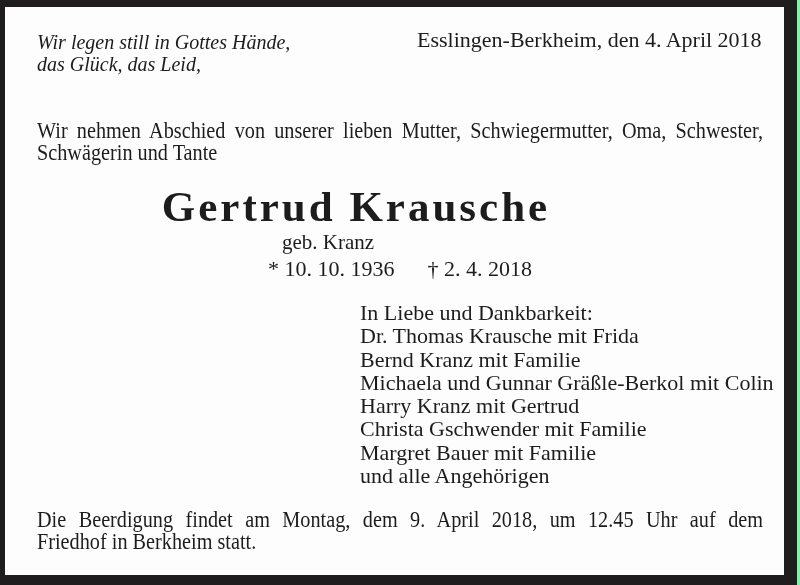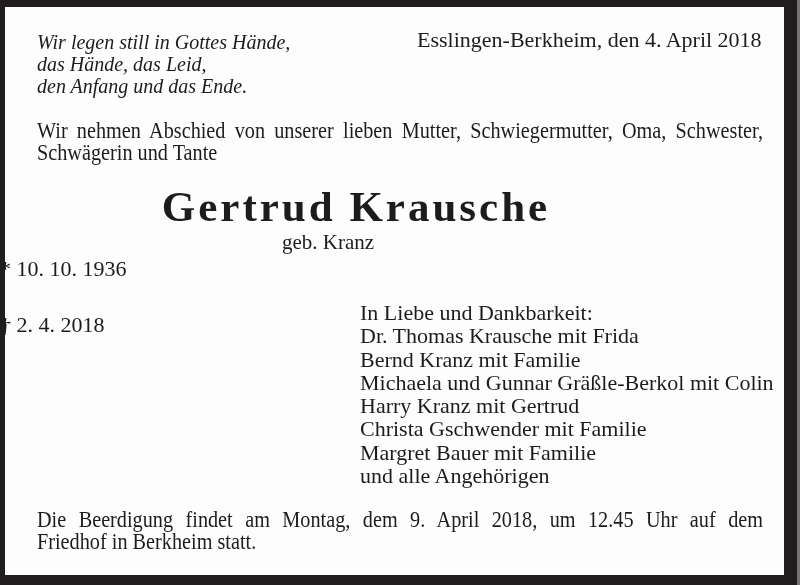--- a/index.html
+++ b/index.html
@@ -8,21 +8,21 @@
     width: 800px;
     height: 585px;
     background: #ffffff;
     font-family: "Liberation Serif", serif;
     color: #1c1c1c;
   }
   .page {
     position: relative;
     width: 800px;
     height: 585px;
-    background: #737373;
+    background: #86efac;
     overflow: hidden;
   }
   .frame {
     position: absolute;
     left: 0; top: 0;
     width: 797px; height: 585px;
     background: #1f1d1e;
   }
   .paper {
     position: absolute;
@@ -77,42 +77,40 @@
   }
   .dates {
     left: 0; top: 257px;
     width: 800px;
     display: flex;
     justify-content: center;
     gap: 33px;
     font-size: 22px;
     line-height: 23px;
     white-space: nowrap;
-    flex-direction: column;
   }
   .mourners {
     left: 340px; top: 301px;
     font-size: 22px;
     line-height: 23.3px;
     white-space: nowrap;
     margin-left: 20px;
   }
 </style>
 </head>
 <body>
 
 <div class="page">
   <div class="frame">
     <div class="paper"></div>
   </div>
 
   <div class="block epigraph">
     <div>Wir legen still in Gottes Hände,</div>
-    <div>das Hände, das Leid,</div>
-    <div>den Anfang und das Ende.</div>
+    <div>das Glück, das Leid,</div>
   </div>
 
   <div class="block dateline">
     <div>Esslingen-Berkheim, den 4. April 2018</div>
   </div>
 
   <div class="block intro cond">
     <div class="fill-line">Wir nehmen Abschied von unserer lieben Mutter, Schwiegermutter, Oma, Schwester,</div>
     <div>Schwägerin und Tante</div>
   </div>

